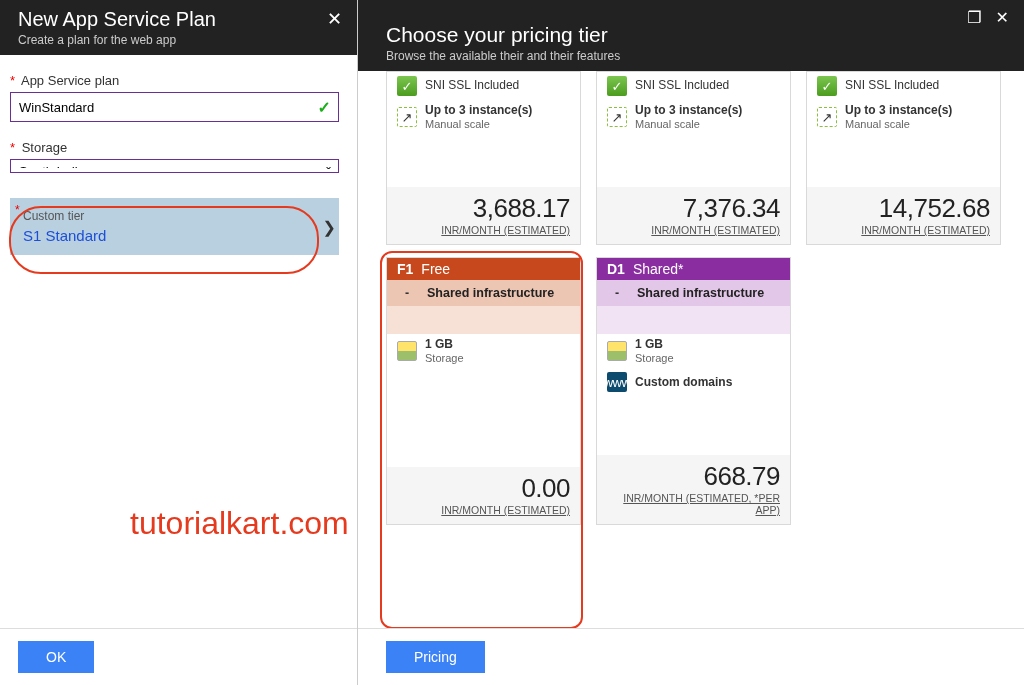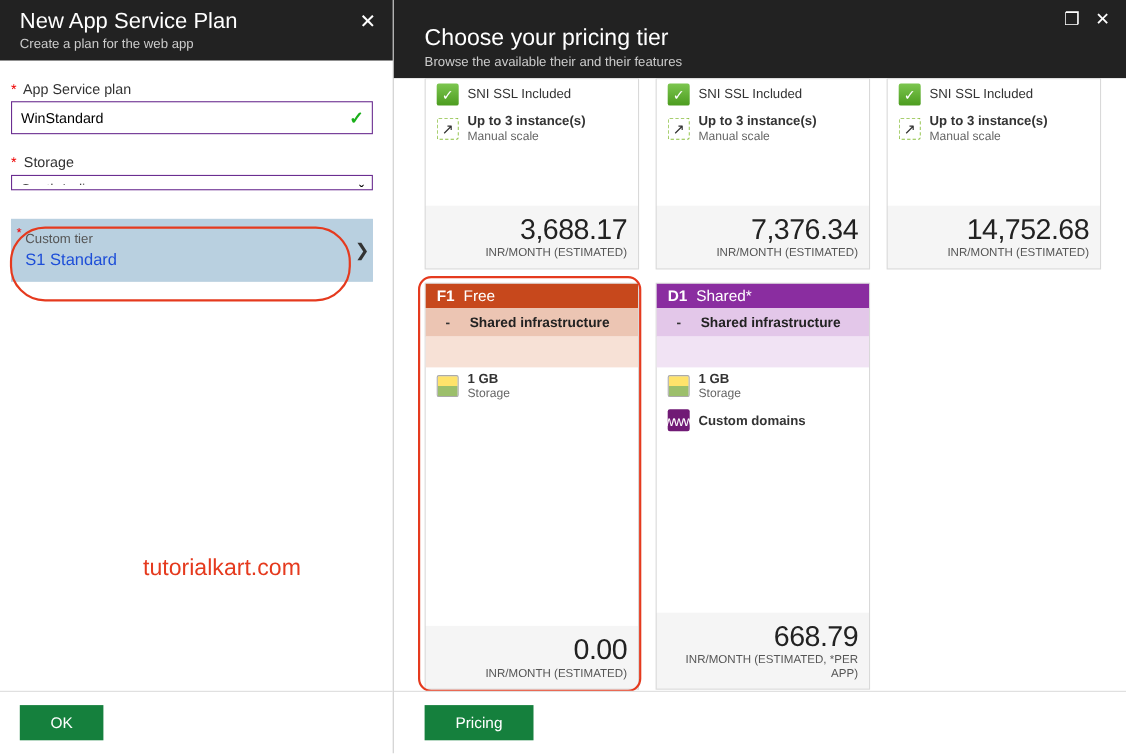--- a/index.html
+++ b/index.html
@@ -23,62 +23,62 @@
   .sel-caret { position: absolute; right: 8px; top: 6px; pointer-events: none; font-size: 14px; }
 
   .pricing-item { background: #b9d0e0; border: 1px solid #b9d0e0; padding: 10px 12px; position: relative; cursor: pointer; }
   .pricing-item .lbl { font-size: 12px; color: #555; }
   .pricing-item .val { font-size: 15px; color: #1d4ed8; margin-top: 4px; }
   .pricing-item .chev { position: absolute; right: 2px; top: 50%; transform: translateY(-50%); font-size: 16px; color: #333; }
   .pricing-item .req2 { position: absolute; left: 4px; top: 4px; color: #e00; font-size: 12px; }
 
   .highlight-oval { position: absolute; border: 2.5px solid #e53a1e; border-radius: 32px; pointer-events: none; }
 
-  .watermark { position: absolute; color: #e53a1e; font-size: 21px; font-family: "Segoe UI", Arial, sans-serif; }
+  .watermark { position: absolute; color: #e53a1e; font-size: 32px; font-family: "Segoe UI", Arial, sans-serif; }
 
   .left-footer { border-top: 1px solid #ddd; padding: 12px 18px; }
-  .btn-primary { background: #15803d; color: #fff; border: none; padding: 8px 28px; font-size: 14px; cursor: pointer; }
+  .btn-primary { background: #3b82f6; color: #fff; border: none; padding: 8px 28px; font-size: 14px; cursor: pointer; }
 
   
   .right { flex: 1; display: flex; flex-direction: column; }
   .right-header { background: #222; color: #fff; padding: 8px 15px 8px 28px; display: flex; align-items: flex-start; justify-content: space-between; }
   .right-header .titles .h1 { font-size: 21px; font-weight: 300; margin-top: 15px; }
   .right-header .titles .sub { font-size: 12px; color: #ccc; margin-top: 2px; }
   .right-header .icons { display: flex; gap: 14px; align-items: center; }
   .right-body { padding: 0 20px 0 28px; flex: 1; overflow: hidden; position: relative; }
   .tier-grid { display: flex; gap: 15px; flex-wrap: wrap; }
 
   .tier { width: 195px; border: 1px solid #d9d9d9; background: #fff; display: flex; flex-direction: column; position: relative; }
   .tier.top-partial { height: 174px; }
-  .tier.full { height: 370px; justify-content: flex-end; }
+  .tier.full { height: 268px; justify-content: flex-end; }
   .tier .feat { display: flex; align-items: center; gap: 8px; padding: 4px 10px; font-size: 12px; color: #333; }
   .tier .feat .ico { width: 20px; height: 20px; display: inline-flex; align-items: center; justify-content: center; border-radius: 2px; font-size: 13px; }
   .tier .feat .t2 { font-size: 11px; color: #666; }
   .tier .feat .tgroup { display: flex; flex-direction: column; line-height: 1.15; }
   .tier .grow { flex: 1; }
   .tier .price-block { background: rgba(0,0,0,0.04); padding: 6px 10px 8px; text-align: right; }
   .tier .price { font-size: 26px; font-weight: 400; color: #222; letter-spacing: -0.5px; }
-  .tier .price-sub { font-size: 10.5px; color: #555; }
+  .tier .price-sub { font-size: 10.5px; color: #555; text-decoration: underline; }
 
   .tier .hdr { padding: 3px 10px; color: #fff; font-size: 14px; display: flex; align-items: center; gap: 8px; }
   .tier .hdr .code { font-weight: 600; }
   .tier.free .hdr { background: #c7481c; }
   .tier.free .sub-band { background: #ecc5b3; }
   .tier.free .sub-band2 { background: #f7e1d6; }
   .tier.shared .hdr { background: #8a2da0; }
   .tier.shared .sub-band { background: #e3c7e9; }
   .tier.shared .sub-band2 { background: #f1e3f4; }
   .sub-band, .sub-band2 { padding: 6px 10px; display: flex; align-items: center; gap: 10px; font-size: 12.5px; color: #222; font-weight: 600; }
   .sub-band .dash { width: 20px; text-align: center; color: #333; font-weight: 700; }
   .sub-band2 { height: 28px; }
 
   .ico-ssl { background: linear-gradient(#7cc64f,#4c9c1f); color: #fff; border-radius: 50%; }
   .ico-scale { border: 1.5px dashed #8bbf3f; color: #333; background: #fff; }
   .ico-storage { background: linear-gradient(#ffe36b 50%, #9cbf6b 50%); border: 1px solid #aaa; }
-  .ico-web { background: #701a75; color: #fff; font-size: 8px; letter-spacing: -0.5px; }
+  .ico-web { background: #0c4a6e; color: #fff; font-size: 8px; letter-spacing: -0.5px; }
 
   .row2 { display: flex; gap: 15px; margin-top: 12px; }
 
   .right-footer { border-top: 1px solid #ddd; padding: 12px 18px 12px 28px; }
   .highlight-rect { position: absolute; border: 2.5px solid #e53a1e; border-radius: 12px; pointer-events: none; }
 </style>
 </head>
 <body>
 
 <div class="app">

